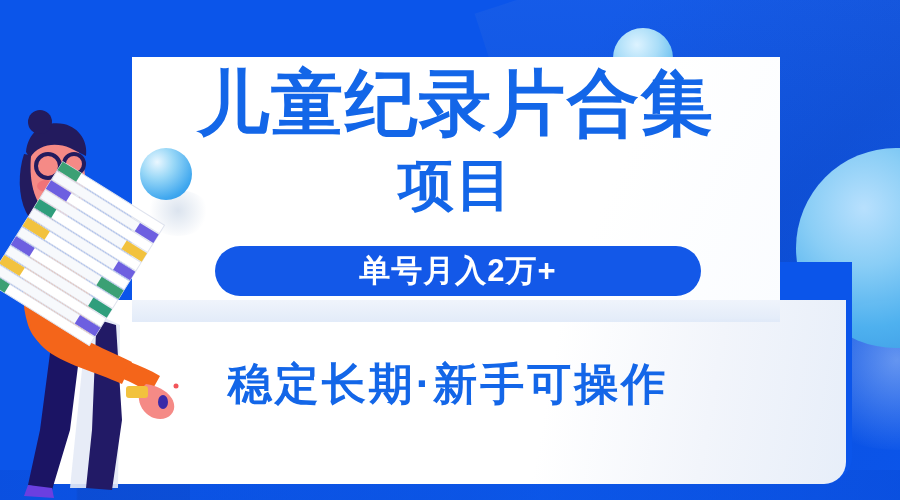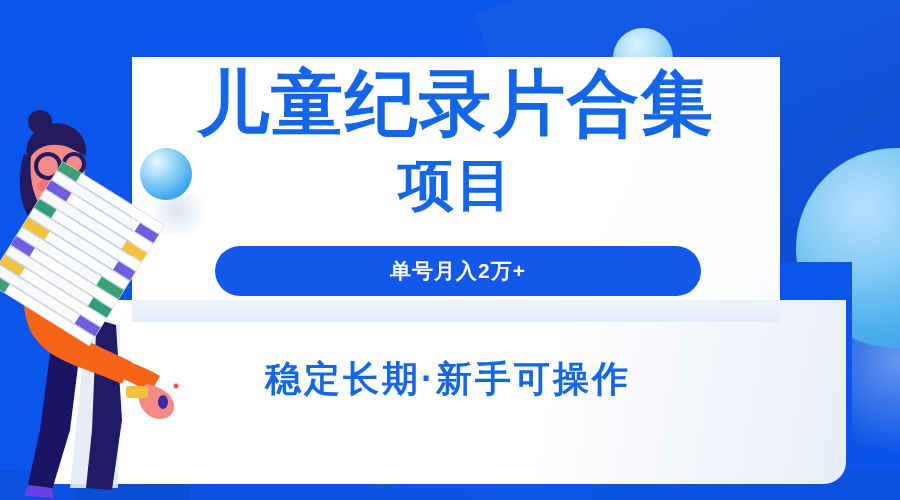--- a/index.html
+++ b/index.html
@@ -94,25 +94,25 @@
   .title-l2{
     font-size:56px;line-height:78px;font-weight:bold;color:#1366e8;
     letter-spacing:2px;
   }
   .pill{
     position:absolute;left:215px;top:246px;width:486px;height:50px;
     border-radius:25px;background:#1358e8;z-index:8;
     display:flex;align-items:center;justify-content:center;
   }
   .pill span{
-    color:#ffffff;font-size:21px;font-weight:bold;letter-spacing:1px;
+    color:#ffffff;font-size:31px;font-weight:bold;letter-spacing:1px;
   }
   .subtitle{
     position:absolute;left:50px;top:355px;width:796px;text-align:center;
-    z-index:7;color:#1366e8;font-size:36px;font-weight:bold;letter-spacing:3px;
+    z-index:7;color:#1366e8;font-size:44px;font-weight:bold;letter-spacing:3px;
   }
 
   
   .illus{position:absolute;left:0;top:100px;width:230px;height:400px;z-index:9;}
 </style>
 </head>
 <body>
 
 <div id="poster">
 

